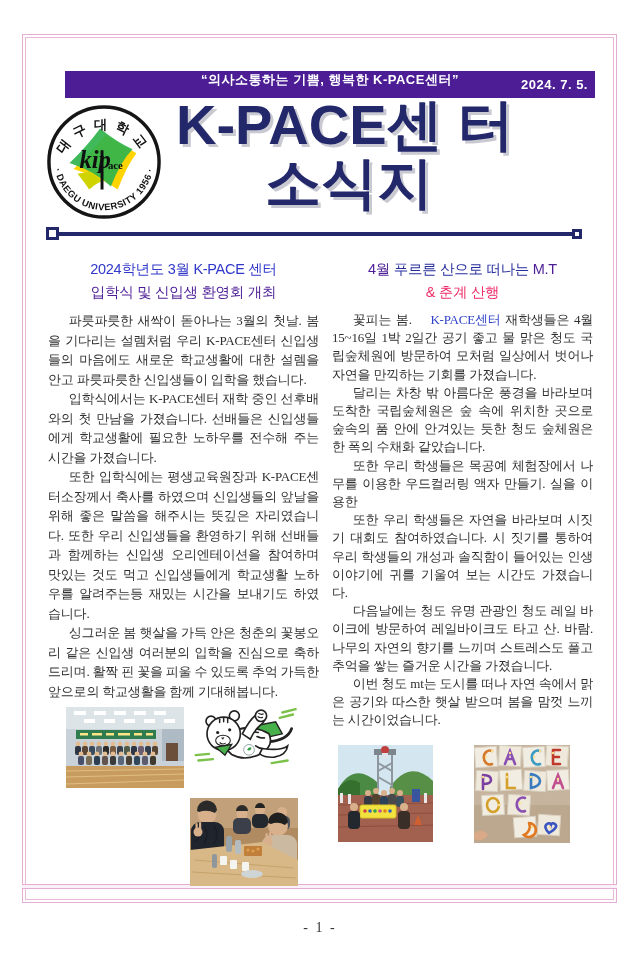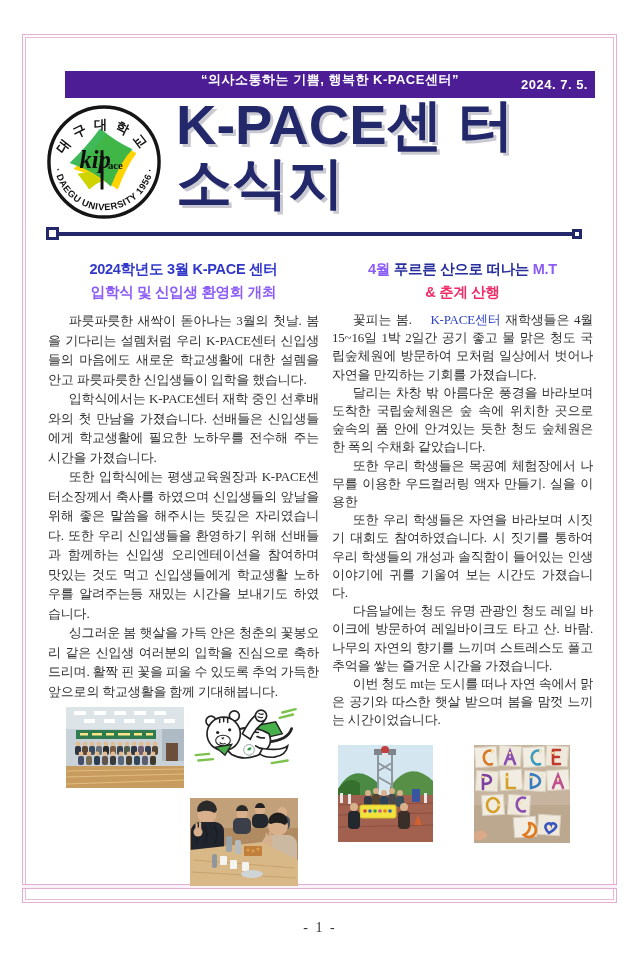--- a/index.html
+++ b/index.html
@@ -28,41 +28,41 @@
   .banner .date { position: absolute; right: 7px; top: 0; line-height: 27px; font-weight: bold; }
 
   
   .logo { position: absolute; left: 45px; top: 101px; width: 118px; height: 122px; }
   .title {
     position: absolute; left: 176px; top: 96px; width: 412px;
     color: #23286b; font-weight: 800; font-size: 56px; line-height: 58px;
     text-shadow: 3px 3px 0 #c9c9d2;
     white-space: nowrap;
   }
-  .title .line2 { display: block; text-align: left; padding-right: 66px; }
+  .title .line2 { display: block; text-align: center; padding-right: 66px; }
 
   
   .divider { position: absolute; left: 46px; top: 226px; width: 536px; height: 15px;
              display: flex; align-items: center; }
   .divider .sq { border: 3px solid #23286b; background: #ffffff; }
   .divider .sq.left  { width: 13px; height: 13px; }
   .divider .sq.right { width: 10px; height: 10px; }
   .divider .bar { flex: 1; height: 4px; background: #23286b; }
 
   
   .columns { position: absolute; left: 48px; top: 258px; width: 545px;
              display: flex; gap: 13px; }
   .col { display: flex; flex-direction: column; }
   .col.left  { width: 271px; }
   .col.right { width: 261px; }
 
-  .article-heading { text-align: center; font-weight: bold; font-size: 14.5px;
+  .article-heading { text-align: center; font-weight: normal; font-size: 14.5px;
                      line-height: 23px; margin-bottom: 7px; letter-spacing: -0.3px; }
   .hd-blue  { color: #3138c9; }
-  .hd-red   { color: #8b5cf6; }
+  .hd-red   { color: #4c1d95; }
   .hd-navy  { color: #272e9c; }
   .hd-pink  { color: #ee2d68; }
 
   .body-text { font-family: "Liberation Serif", serif; color: #2f2f2f;
                font-size: 13px; text-align: justify; letter-spacing: -0.2px; }
   .col.left  .body-text p { line-height: 19.5px; text-indent: 1.6em; }
   .col.right .body-text p { line-height: 18.2px; text-indent: 1.6em; }
   .inline-blue { color: #2f43c8; margin-left: 14px; }
 
   

